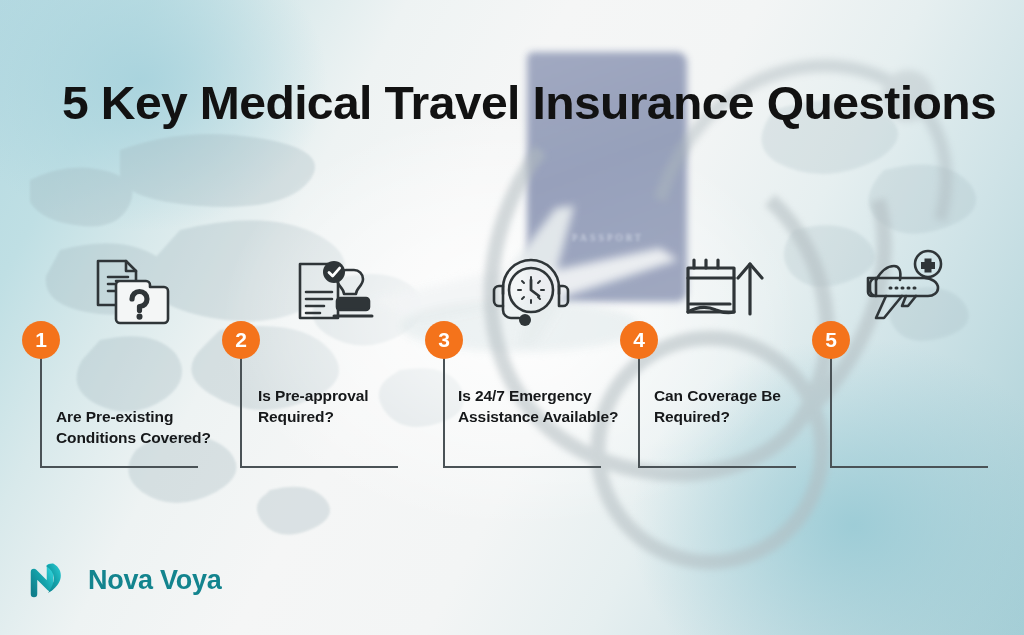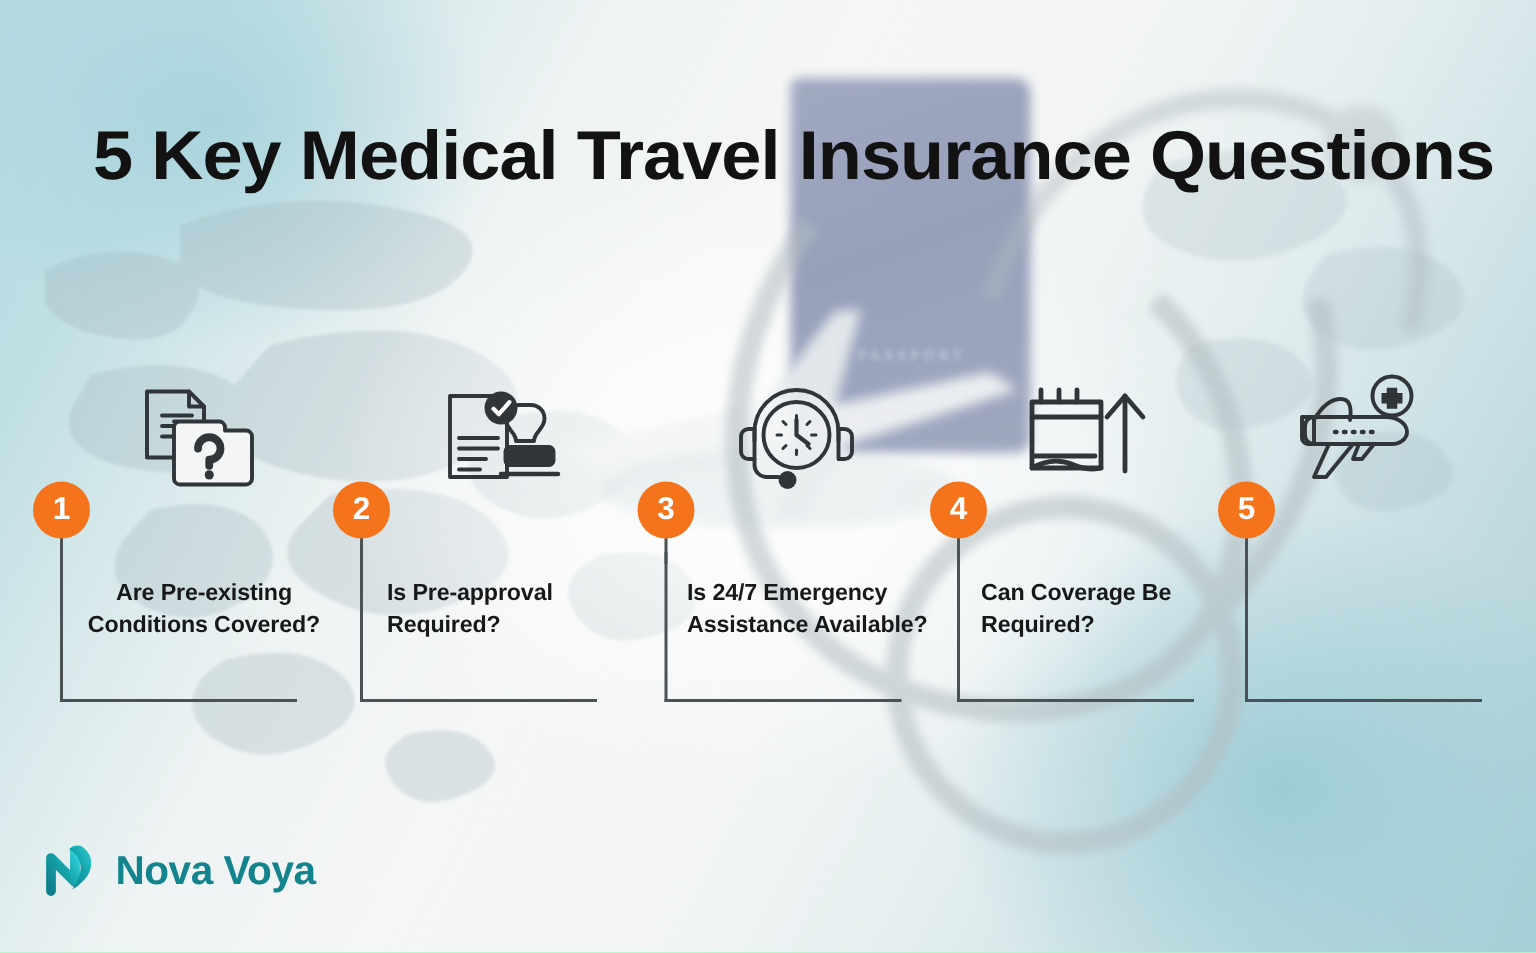--- a/index.html
+++ b/index.html
@@ -10,21 +10,21 @@
     height: 635px;
     overflow: hidden;
     font-family: "Liberation Sans", sans-serif;
   }
 
   #infographic {
     position: relative;
     width: 1024px;
     height: 635px;
     overflow: hidden;
-    background: #86efac;
+    background: #fef9c3;
   }
 
   
   .bg-base {
     position: absolute;
     inset: 0;
     background:
       linear-gradient(118deg,
         #b4d9e1 0%,
         #bfdfe4 11%,
@@ -181,21 +181,21 @@
     letter-spacing: -0.1px;
   }
 
   
   .logo {
     position: absolute;
     left: 30px;
     top: 560px;
     display: flex;
     align-items: center;
-    gap: 9px;
+    gap: 20px;
   }
   .logo-mark { width: 38px; height: 40px; }
   .logo-text {
     font-size: 27px;
     font-weight: bold;
     color: #13848e;
     letter-spacing: -0.3px;
     line-height: 30px;
   }
 </style>
@@ -257,21 +257,21 @@
       <path d="M10 8 h28 l10 10 v34 h-38 z"></path>
       <path d="M38 8 v10 h10"></path>
       <path d="M20 24 h20 M20 31 h20 M20 38 h14"></path>
       <path d="M28 28 h30 a4 4 0 0 1 4 4 v2 h14 a4 4 0 0 1 4 4 v28 a4 4 0 0 1 -4 4 h-44 a4 4 0 0 1 -4 -4 v-34 a4 4 0 0 1 4 -4 z" fill="#f4f6f6"></path>
       <path d="M44 46 a7.5 7.5 0 1 1 7.5 7.5 v4" stroke-width="5.2"></path>
       <path d="M51.5 63.5 v0.2" stroke-width="6"></path>
     </svg>
     <div class="badge" style="left:22px; top:321px;">1</div>
     <div class="badge-stem" style="left:40px; top:352px; height:24px;"></div>
     <div class="bracket" style="left:40px; top:368px; width:158px; height:100px;"></div>
-    <div class="step-label" style="left:56px; top:385px; width:160px;text-align:center;">Are Pre-existing Conditions Covered?</div>
+    <div class="step-label" style="left:56px; top:406px; width:160px;">Are Pre-existing Conditions Covered?</div>
   </div>
 
   <div class="step" style="left:0px;">
     <svg class="step-icon" style="left:292px; top:250px;" viewBox="0 0 88 80" fill="none" stroke="currentColor" stroke-width="2.6" stroke-linejoin="round" stroke-linecap="round">
       <path d="M8 14 h28 l10 10 v44 h-38 z"></path>
       <path d="M36 14 v10 h10"></path>
       <circle cx="42" cy="22" r="11" fill="currentColor" stroke="none"></circle>
       <path d="M37 22.5 l3.6 3.6 l7 -8" stroke="#ffffff" stroke-width="2.8"></path>
       <path d="M14 42 h26 M14 49 h26 M14 56 h18 M14 63 h14"></path>
       <path d="M62 20 a9 9 0 0 1 9 9 c0 7 -7 9 -7 15 h-12 c0 -6 -7 -8 -7 -15 a9 9 0 0 1 9 -9 z"></path>

